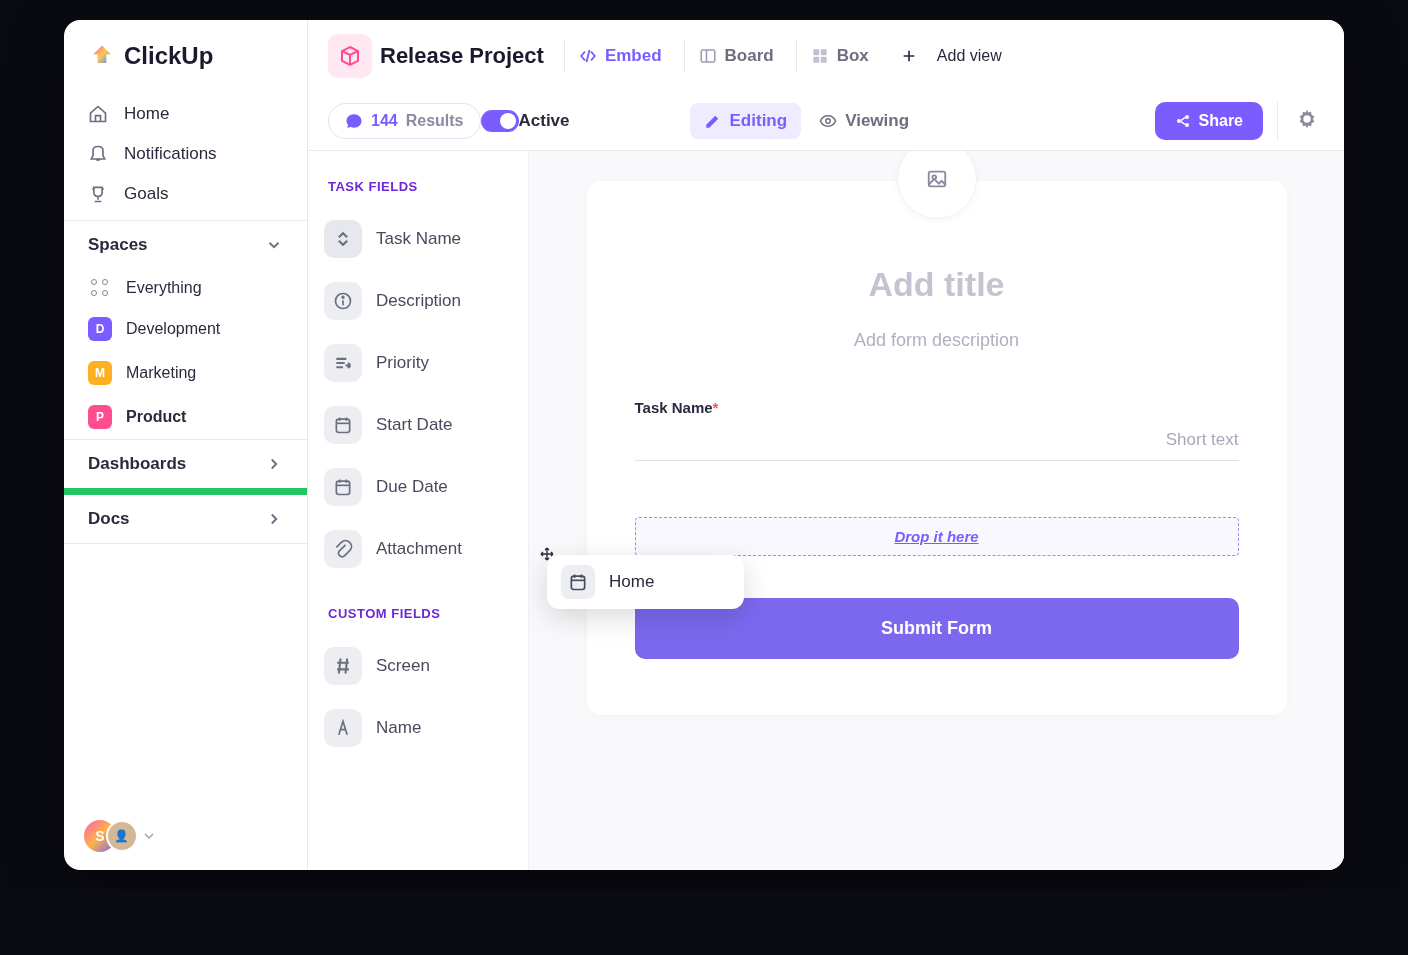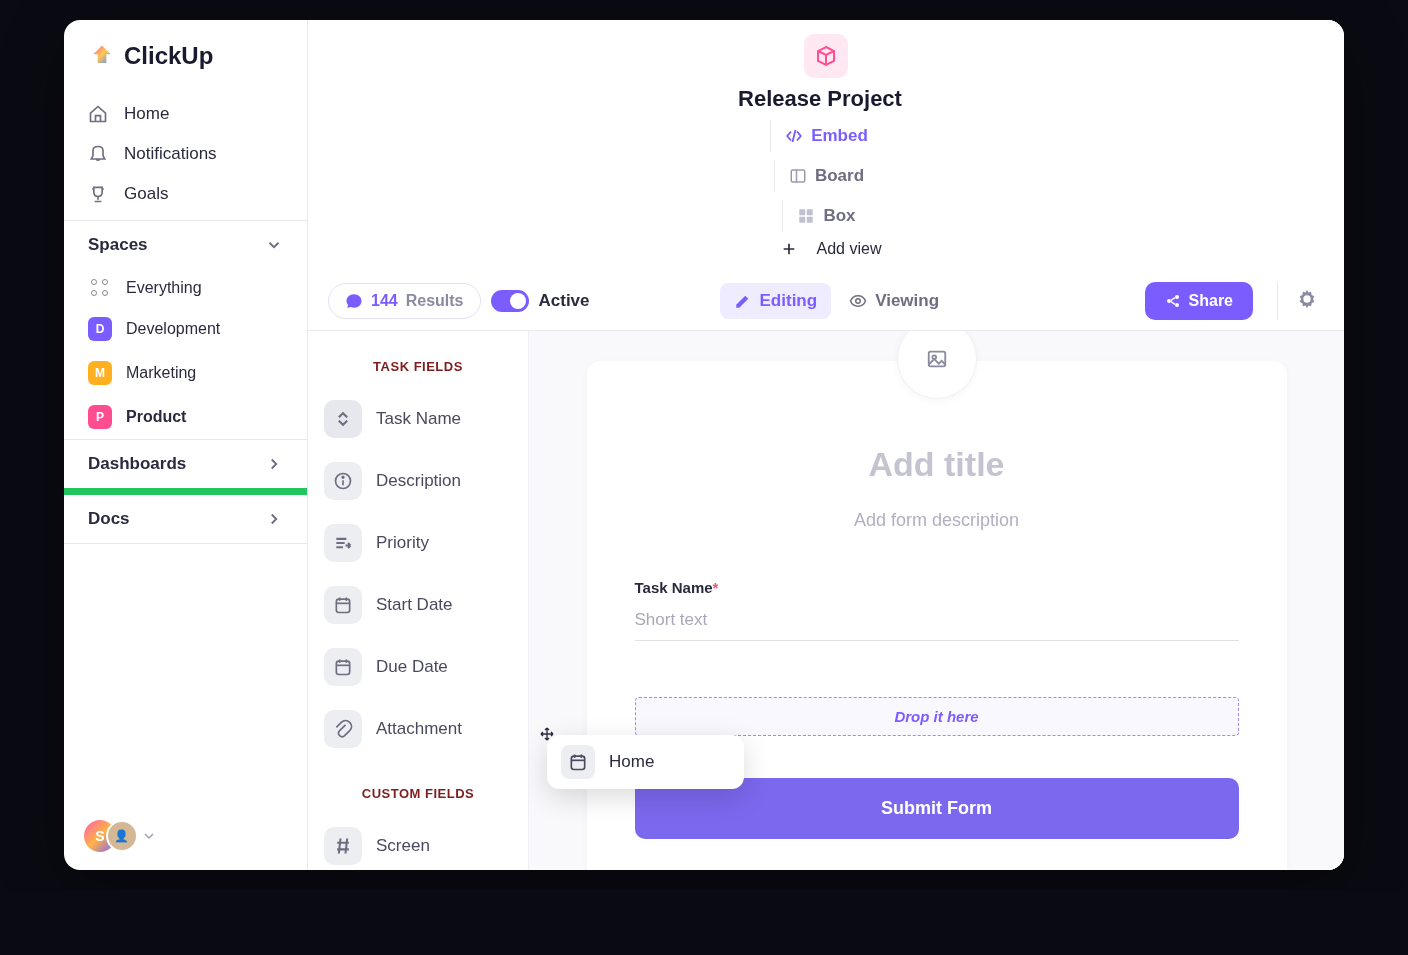--- a/index.html
+++ b/index.html
@@ -25,66 +25,66 @@
     .grid-dots span { width: 6px; height: 6px; border: 1.5px solid #888; border-radius: 50%; }
     
     .bottom-user { margin-top: auto; padding: 18px 20px; display: flex; align-items: center; gap: 6px; }
     .avatar-stack { display: flex; }
     .avatar-circle { width: 32px; height: 32px; border-radius: 50%; display: flex; align-items: center; justify-content: center; font-size: 14px; font-weight: 700; color: #fff; }
     .avatar-circle.a1 { background: linear-gradient(135deg,#ff5cb0,#ffb347,#7b5cff); }
     .avatar-circle.a2 { background: #d4b896; margin-left: -10px; border: 2px solid #fff; font-size: 12px; }
     
     .main { flex: 1; display: flex; flex-direction: column; background: #fff; }
     
-    .topbar { display: flex; align-items: center; gap: 8px; padding: 14px 20px; flex-direction: column; }
+    .topbar { display: flex; align-items: center; gap: 8px; padding: 14px 20px; }
     .proj-icon { width: 44px; height: 44px; border-radius: 10px; background: #ffe8f2; display: flex; align-items: center; justify-content: center; }
     .proj-title { font-size: 22px; font-weight: 700; color: #1a1a2e; margin-right: 12px; }
     .view-tab { display: flex; align-items: center; gap: 8px; padding: 6px 14px; font-size: 17px; font-weight: 600; color: #6e6e80; cursor: pointer; border-left: 1px solid #e8e8ed; }
     .view-tab.active { color: #7b5cff; }
     .view-tab svg { width: 18px; height: 18px; }
     .add-view { display: flex; align-items: center; gap: 20px; font-size: 16px; font-weight: 500; color: #2a2a3e; cursor: pointer; margin-left: 10px; }
     
-    .toolbar { display: flex; align-items: center; padding: 10px 20px; gap: 10px; }
+    .toolbar { display: flex; align-items: center; padding: 10px 20px; gap: 0; }
     .results-pill { display: flex; align-items: center; gap: 8px; padding: 8px 16px; border-radius: 20px; border: 1px solid #e4e0f5; font-size: 16px; font-weight: 600; color: #7b5cff; cursor: pointer; }
     .results-pill span.gray { color: #8a8aa0; font-weight: 600; }
     .toggle { width: 38px; height: 22px; border-radius: 11px; background: #7b5cff; position: relative; cursor: pointer; }
     .toggle::after { content:''; position: absolute; width: 16px; height: 16px; background: #fff; border-radius: 50%; top: 3px; right: 3px; }
     .toolbar-label { font-size: 17px; font-weight: 600; color: #2a2a3e; }
     
     .mode-group { display: flex; gap: 4px; margin-left: 120px; background: transparent; }
     .mode-btn { display: flex; align-items: center; gap: 8px; padding: 8px 14px; border-radius: 8px; font-size: 17px; font-weight: 600; cursor: pointer; }
     .mode-btn.active { background: #f0ecff; color: #7b5cff; }
     .mode-btn.inactive { color: #6e6e80; }
     .mode-btn svg { width: 18px; height: 18px; }
     
     .share-btn { margin-left: auto; display: flex; align-items: center; gap: 8px; background: #7b5cff; color: #fff; padding: 10px 20px; border-radius: 10px; font-weight: 700; font-size: 16px; cursor: pointer; }
     .gear-btn { color: #8a8aa0; cursor: pointer; padding: 6px; border-left: 1px solid #e8e8ed; margin-left: 14px; padding-left: 18px; }
     .gear-btn svg { width: 22px; height: 22px; }
     
     .content { flex: 1; display: flex; border-top: 1px solid #e8e8ed; }
     
     .fields-panel { width: 220px; padding: 20px 10px; overflow-y: auto; }
-    .fields-heading { font-size: 13px; font-weight: 700; letter-spacing: 0.5px; color: #7f1d1d; padding: 8px 10px 14px; text-align: center; }
+    .fields-heading { font-size: 13px; font-weight: 700; letter-spacing: 0.5px; color: #6d28d9; padding: 8px 10px 14px; }
     .field-item { display: flex; align-items: center; gap: 14px; padding: 12px 6px; cursor: grab; font-size: 17px; font-weight: 500; color: #4a4a5e; }
     .field-icon { width: 38px; height: 38px; border-radius: 10px; background: #eceef2; display: flex; align-items: center; justify-content: center; color: #6e6e80; }
     .field-icon svg { width: 20px; height: 20px; }
     .field-icon.active { background: #e6e8ee; }
     
     .canvas { flex: 1; background: #f9f9fc; border-left: 1px solid #eeeef4; padding: 30px 40px 30px; position: relative; overflow: hidden; }
     .form-card { background: #fff; border-radius: 14px; max-width: 700px; margin: 0 auto; padding: 40px 48px 56px; position: relative; box-shadow: 0 2px 8px rgba(0,0,0,0.03); }
     .image-circle { width: 80px; height: 80px; border-radius: 50%; background: #fff; border: 1px solid #f0f0f5; position: absolute; top: -42px; left: 50%; transform: translateX(-50%); display: flex; align-items: center; justify-content: center; box-shadow: 0 2px 8px rgba(0,0,0,0.04); cursor: pointer; }
     .image-circle svg { width: 26px; height: 22px; color: #8a8aa0; }
     .form-title { text-align: center; font-size: 34px; font-weight: 700; color: #c4c4d0; margin-top: 44px; cursor: text; }
     .form-desc { text-align: center; font-size: 18px; color: #b0b0c0; margin-top: 26px; cursor: text; }
     .form-field { margin-top: 48px; }
     .form-label { font-size: 15px; font-weight: 700; color: #2a2a3e; }
     .form-label .req { color: #ff4d6d; }
-    .form-input { width: 100%; border: none; border-bottom: 1px solid #e0e0e8; padding: 10px 0; font-size: 17px; color: #2a2a3e; outline: none; margin-top: 4px; }
+    .form-input { width: 100%; border: none; border-bottom: 1px solid #e0e0e8; padding: 10px 0; font-size: 17px; color: #2a2a3e; outline: none; margin-top: 4px; text-align: right; }
     .form-input::placeholder { color: #a8a8b8; }
-    .dropzone { border: 1.5px dashed #9b8cf0; border-radius: 4px; padding: 10px; text-align: center; font-size: 15px; font-weight: 600; font-style: italic; color: #7b5cff; margin-top: 56px; background: #faf8ff; }
+    .dropzone { border: 1.5px dashed #9b8cf0; border-radius: 4px; padding: 10px; text-align: center; font-size: 15px; font-weight: 600; font-style: italic; color: #7b5cff; margin-top: 56px; background: #faf8ff; text-decoration: underline; }
     .submit-btn { width: 100%; background: #7b68ee; color: #fff; border: none; border-radius: 10px; padding: 20px; font-size: 18px; font-weight: 700; margin-top: 42px; cursor: pointer; }
     
     .drag-card { position: absolute; left: 18px; top: 404px; background: #fff; border-radius: 12px; box-shadow: 0 8px 28px rgba(0,0,0,0.15); padding: 10px 90px 10px 14px; display: flex; align-items: center; gap: 14px; z-index: 5; }
     .drag-card .field-icon { width: 34px; height: 34px; border-radius: 8px; }
     .drag-card-label { font-size: 17px; font-weight: 500; color: #2a2a3e; }
     .drag-handle { position: absolute; left: 10px; top: 395px; width: 20px; height: 20px; z-index: 6; color: #2a2a3e; }
     .drag-handle svg { width: 16px; height: 16px; }
   </style>
 </head>
 <body>

